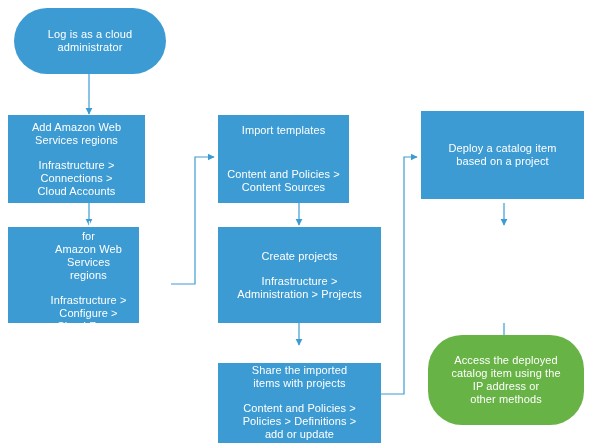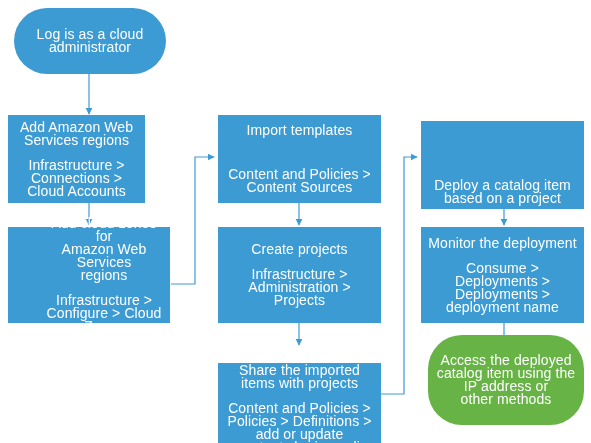--- a/index.html
+++ b/index.html
@@ -19,21 +19,21 @@
   }
   .node {
     position: absolute;
     box-sizing: border-box;
     display: flex;
     flex-direction: column;
     align-items: center;
     justify-content: center;
     text-align: center;
     color: #ffffff;
-    font-size: 14px;
+    font-size: 11px;
     line-height: 13px;
     padding: 4px 6px;
     letter-spacing: 0.1px;
   }
   .node.blue { background: #3d9bd3; }
   .node.green { background: #67b345; }
   .node.terminator { border-radius: 34px; }
   .node .title {
     white-space: pre-line;
   }
@@ -87,60 +87,54 @@
   </div>
 
   <div class="node blue" style="left:8px; top:115px; width:137px; height:88px;">
     <div class="title">Add Amazon Web
 Services regions</div>
     <div class="path">Infrastructure &gt;
 Connections &gt;
 Cloud Accounts</div>
   </div>
 
-  <div class="node blue" style="left:8px; top:227px; width:162px; height:96px;padding-left:36px;">
+  <div class="node blue" style="left:8px; top:227px; width:131px; height:96px;padding-left:36px;">
     <div class="title">Add cloud zones for
 Amazon Web Services
 regions</div>
     <div class="path">Infrastructure &gt;
 Configure &gt; Cloud Zones</div>
   </div>
 
-  <div class="node blue" style="left:218px; top:115px; width:163px; height:88px;gap:19px;">
+  <div class="node blue" style="left:218px; top:115px; width:131px; height:88px;gap:19px;">
     <div class="title">Import templates</div>
     <div class="path">Content and Policies &gt;
 Content Sources</div>
   </div>
 
   <div class="node blue" style="left:218px; top:227px; width:163px; height:96px;">
     <div class="title">Create projects</div>
     <div class="path">Infrastructure &gt;
 Administration &gt; Projects</div>
   </div>
 
   <div class="node blue" style="left:218px; top:363px; width:163px; height:91px;">
     <div class="title">Share the imported
 items with projects</div>
     <div class="path">Content and Policies &gt;
 Policies &gt; Definitions &gt;
 add or update
 a content sharing policy</div>
   </div>
 
-  <div class="node blue" style="left:421px; top:121px; width:163px; height:88px;justify-content:flex-end;">
+  <div class="node blue" style="left:421px; top:111px; width:163px; height:88px;">
     <div class="title">Deploy a catalog item
 based on a project</div>
   </div>
 
-  <div class="node blue" style="left:421px; top:227px; width:163px; height:96px;">
-    <div class="title">Monitor the deployment</div>
-    <div class="path">Consume &gt; Deployments &gt;
-Deployments &gt;
-deployment name</div>
-  </div>
 
   <div class="node green terminator one-block" style="left:428px; top:335px; width:156px; height:90px;">
     <div class="title">Access the deployed
 catalog item using the
 IP address or
 other methods</div>
   </div>
 
 </div>
 

